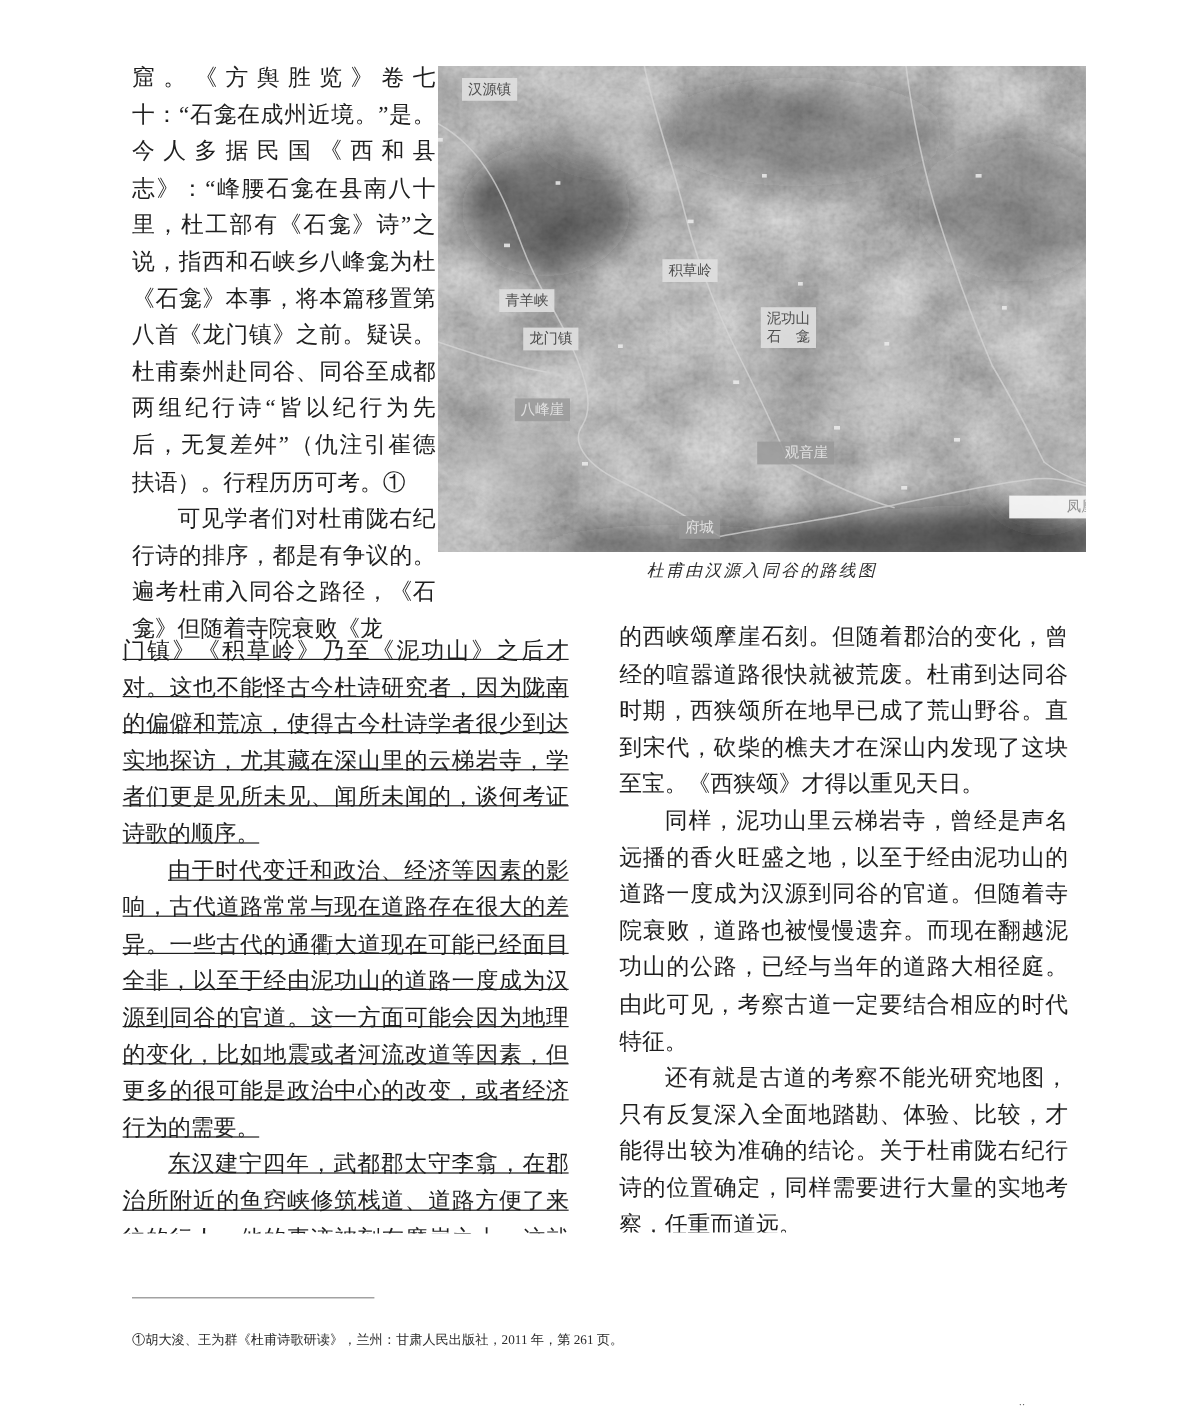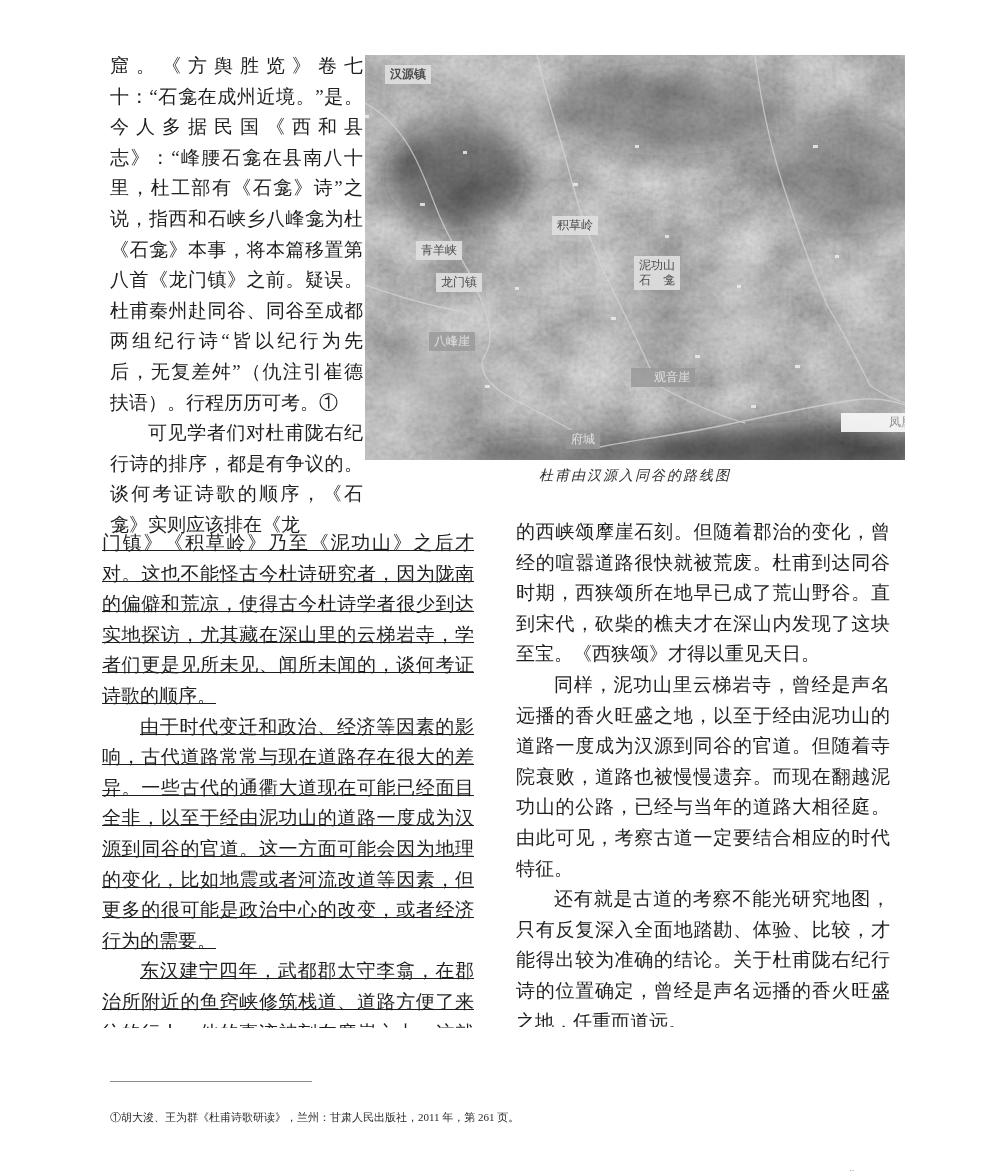--- a/index.html
+++ b/index.html
@@ -46,21 +46,21 @@
     font-family:"Liberation Sans","DejaVu Sans",sans-serif;
     font-size:12px; line-height:15px;
     padding:2px 5px;
     white-space:nowrap;
     text-align:center;
   }
   .lab-light { background:rgba(222,222,222,0.92); color:#4d4d4d; }
   .lab-dim   { background:rgba(152,152,152,0.82); color:#e2e2e2; }
   .lab-white { background:rgba(246,246,246,0.95); color:#8f8f8f; }
 
-  .lab-hanyuanzhen { left:20px;  top:10px;font-weight:bold;  }
+  .lab-hanyuanzhen { left:20px;  top:10px;  }
   .lab-qingyangxia { left:51px;  top:186px; }
   .lab-longmenzhen { left:71px;  top:218px; }
   .lab-jicaoling   { left:187px; top:161px; }
   .lab-nigongshan  { left:269px; top:201px; }
   .lab-bafengya    { left:64px;  top:277px; }
   .lab-guanyinya   { left:266px; top:313px;padding-left:23px; }
   .lab-fucheng     { left:201px; top:375px; }
   .lab-fenghuangtai{ left:476px; top:358px;padding-left:48px; }
 
   .map-caption {
@@ -85,21 +85,21 @@
     font-size:8px; color:#666; letter-spacing:1px;
   }
 </style>
 </head>
 <body>
 
 <div class="page">
 
   <div class="txt col-narrow">
     <p>窟。《方舆胜览》卷七十：“石龛在成州近境。”是。今人多据民国《西和县志》：“峰腰石龛在县南八十里，杜工部有《石龛》诗”之说，指西和石峡乡八峰龛为杜《石龛》本事，将本篇移置第八首《龙门镇》之前。疑误。杜甫秦州赴同谷、同谷至成都两组纪行诗“皆以纪行为先后，无复差舛”（仇注引崔德扶语）。行程历历可考。①</p>
-    <p class="indent">可见学者们对杜甫陇右纪行诗的排序，都是有争议的。谈何考证诗歌的顺序，《石龛》实则应该排在《龙</p>
+    <p class="indent">可见学者们对杜甫陇右纪行诗的排序，都是有争议的。遍考杜甫入同谷之路径，《石龛》但随着寺院衰败《龙</p>
   </div>
 
   <div class="map">
     <svg width="540" height="405" viewBox="0 0 540 405" aria-hidden="true">
       <defs>
         <filter id="terr" x="0" y="0" width="100%" height="100%">
           <feTurbulence type="fractalNoise" baseFrequency="0.014 0.02" numOctaves="6" seed="7" stitchTiles="stitch"></feTurbulence>
           <feColorMatrix type="saturate" values="0"></feColorMatrix>
           <feComponentTransfer>
             <feFuncR type="linear" slope="0.85" intercept="0.04"></feFuncR>
@@ -184,21 +184,21 @@
 
   <div class="txt col-left">
     <p>门镇》《积草岭》乃至《泥功山》之后才对。这也不能怪古今杜诗研究者，因为陇南的偏僻和荒凉，使得古今杜诗学者很少到达实地探访，尤其藏在深山里的云梯岩寺，学者们更是见所未见、闻所未闻的，谈何考证诗歌的顺序。</p>
     <p class="indent">由于时代变迁和政治、经济等因素的影响，古代道路常常与现在道路存在很大的差异。一些古代的通衢大道现在可能已经面目全非，以至于经由泥功山的道路一度成为汉源到同谷的官道。这一方面可能会因为地理的变化，比如地震或者河流改道等因素，但更多的很可能是政治中心的改变，或者经济行为的需要。</p>
     <p class="indent">东汉建宁四年，武都郡太守李翕，在郡治所附近的鱼窍峡修筑栈道、道路方便了来往的行人。他的事迹被刻在摩崖之上，这就是著名</p>
   </div>
 
   <div class="txt col-right">
     <p>的西峡颂摩崖石刻。但随着郡治的变化，曾经的喧嚣道路很快就被荒废。杜甫到达同谷时期，西狭颂所在地早已成了荒山野谷。直到宋代，砍柴的樵夫才在深山内发现了这块至宝。《西狭颂》才得以重见天日。</p>
     <p class="indent">同样，泥功山里云梯岩寺，曾经是声名远播的香火旺盛之地，以至于经由泥功山的道路一度成为汉源到同谷的官道。但随着寺院衰败，道路也被慢慢遗弃。而现在翻越泥功山的公路，已经与当年的道路大相径庭。由此可见，考察古道一定要结合相应的时代特征。</p>
-    <p class="indent">还有就是古道的考察不能光研究地图，只有反复深入全面地踏勘、体验、比较，才能得出较为准确的结论。关于杜甫陇右纪行诗的位置确定，曾经是声名远播的香火旺盛之地，任重而道远。</p>
+    <p class="indent">还有就是古道的考察不能光研究地图，只有反复深入全面地踏勘、体验、比较，才能得出较为准确的结论。关于杜甫陇右纪行诗的位置确定，同样需要进行大量的实地考察，任重而道远。</p>
   </div>
 
   <div class="fn-rule"></div>
   <div class="footnote">①胡大浚、王为群《杜甫诗歌研读》，兰州：甘肃人民出版社，2011 年，第 261 页。</div>
 
   <div class="page-mark">‥</div>
 
 </div>
 
 </body></html>

